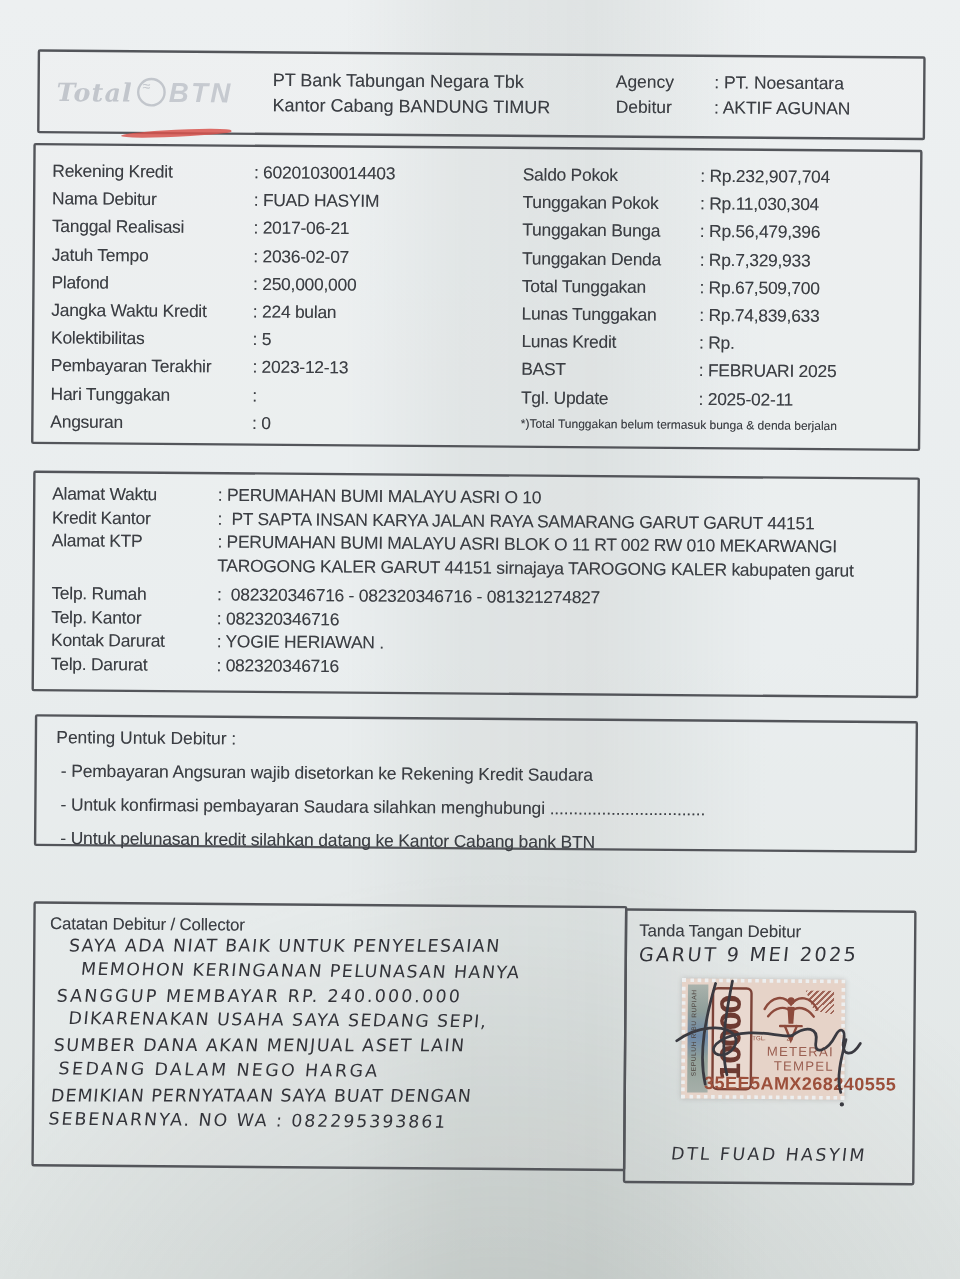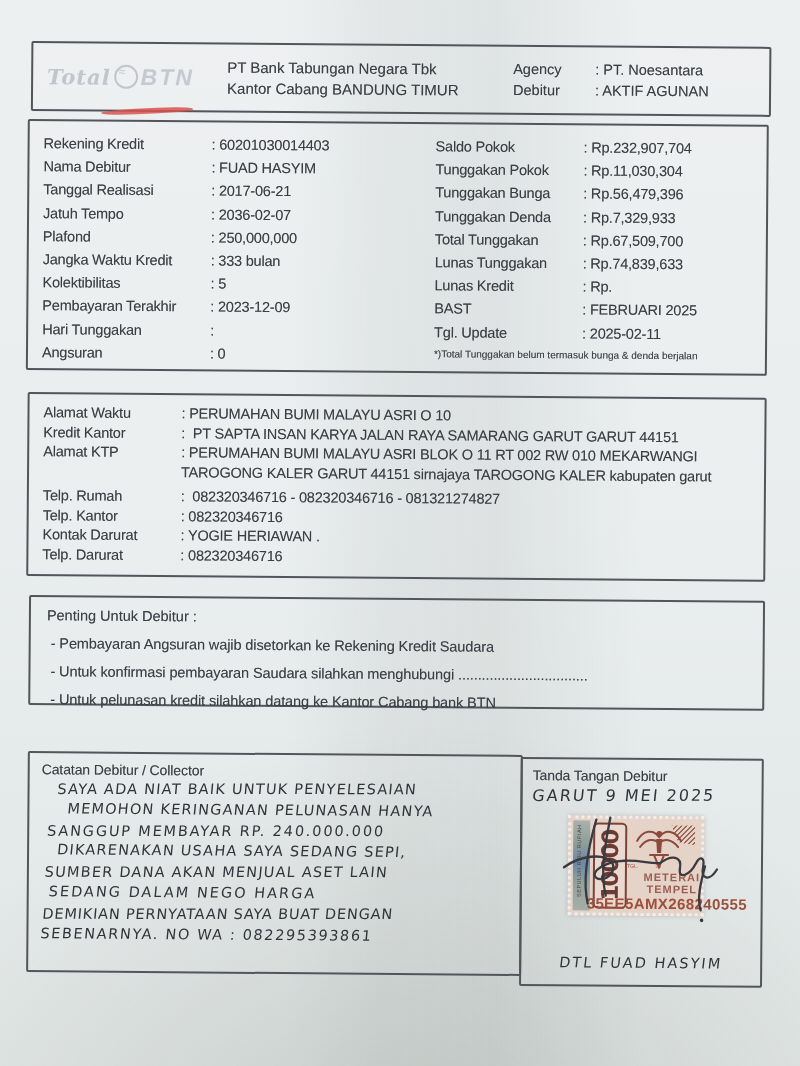--- a/index.html
+++ b/index.html
@@ -74,22 +74,22 @@
   .holo span{position:absolute;left:3px;top:4px;writing-mode:vertical-rl;transform:rotate(180deg);
         font-size:5.5px;letter-spacing:0.5px;color:#4e4540;}
   .bignum{position:absolute;left:22px;top:4px;bottom:4px;width:30px;border:2px solid #7c4237;border-radius:5px;
         display:flex;align-items:center;justify-content:center;background:rgba(255,255,255,0.15);}
   .bignum span{writing-mode:vertical-rl;transform:rotate(180deg);font-family:"DejaVu Sans",sans-serif;
         font-weight:bold;font-size:23px;letter-spacing:-2px;color:#6d3a31;}
   .garuda{position:absolute;left:62px;top:6px;}
   .ornament{position:absolute;right:6px;top:6px;width:24px;height:20px;
         background:repeating-linear-gradient(135deg,#8d4a3c 0 1.5px,rgba(141,74,60,0) 1.5px 3.5px);
         clip-path:polygon(0 0,100% 0,100% 100%,30% 85%);opacity:0.8;}
-  .meterai-txt{position:absolute;left:66px;top:52px;width:70px;text-align:center;color:#8d4a3c;
-        font-weight:bold;font-size:11px;line-height:12px;letter-spacing:1px;opacity:0.85;}
+  .meterai-txt{position:absolute;left:54px;top:52px;width:70px;text-align:right;color:#8d4a3c;
+        font-weight:normal;font-size:11px;line-height:12px;letter-spacing:1px;opacity:0.85;}
   .stamp-serial{position:absolute;left:16px;bottom:1px;font-size:15px;letter-spacing:0.4px;color:#9c4f3b;font-weight:bold;}
   .stamp-tgl{position:absolute;left:56px;top:44px;font-size:5px;color:#8d4a3c;}
   .stamp-yy{position:absolute;right:40px;top:44px;font-size:5px;color:#8d4a3c;}
   .sig-svg{position:absolute;left:28px;top:46px;pointer-events:none;}
 </style>
 </head>
 <body>
 
 <div class="tilt">
 
@@ -127,29 +127,29 @@
       <div class="crow">
           <span class="lab">Jatuh Tempo</span>
           <span class="val">: 2036-02-07</span>
         </div>
       <div class="crow">
           <span class="lab">Plafond</span>
           <span class="val">: 250,000,000</span>
         </div>
       <div class="crow">
           <span class="lab">Jangka Waktu Kredit</span>
-          <span class="val">: 333 bulan</span>
+          <span class="val">: 224 bulan</span>
         </div>
       <div class="crow">
           <span class="lab">Kolektibilitas</span>
           <span class="val">: 5</span>
         </div>
       <div class="crow">
           <span class="lab">Pembayaran Terakhir</span>
-          <span class="val">: 2023-12-09</span>
+          <span class="val">: 2023-12-13</span>
         </div>
       <div class="crow">
           <span class="lab">Hari Tunggakan</span>
           <span class="val">:</span>
         </div>
       <div class="crow">
           <span class="lab">Angsuran</span>
           <span class="val">: 0</span>
         </div>
     </div>

